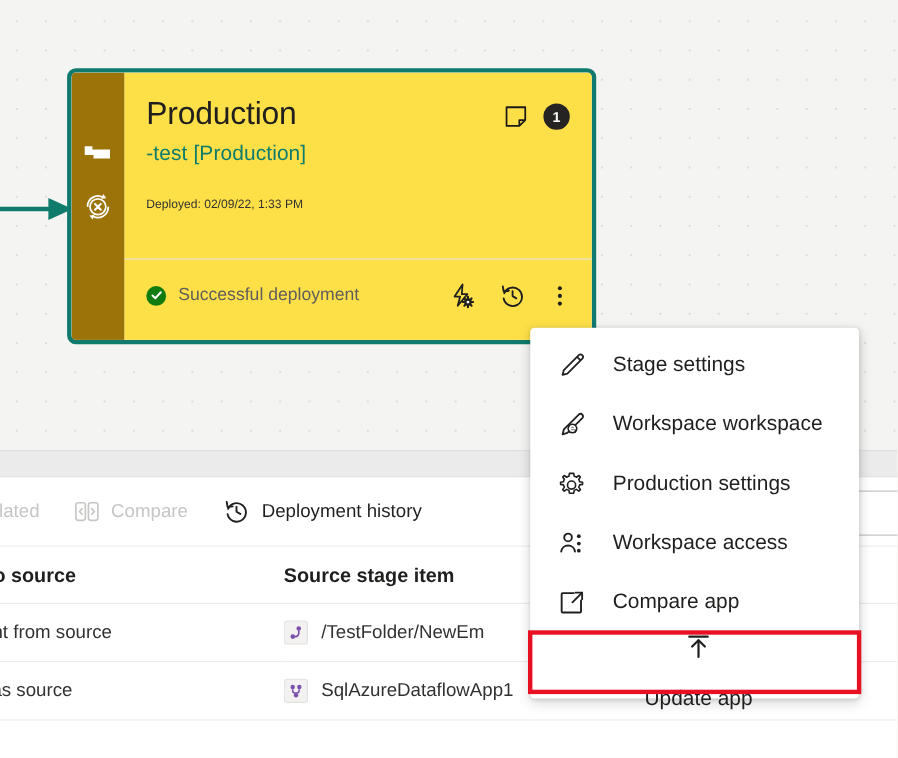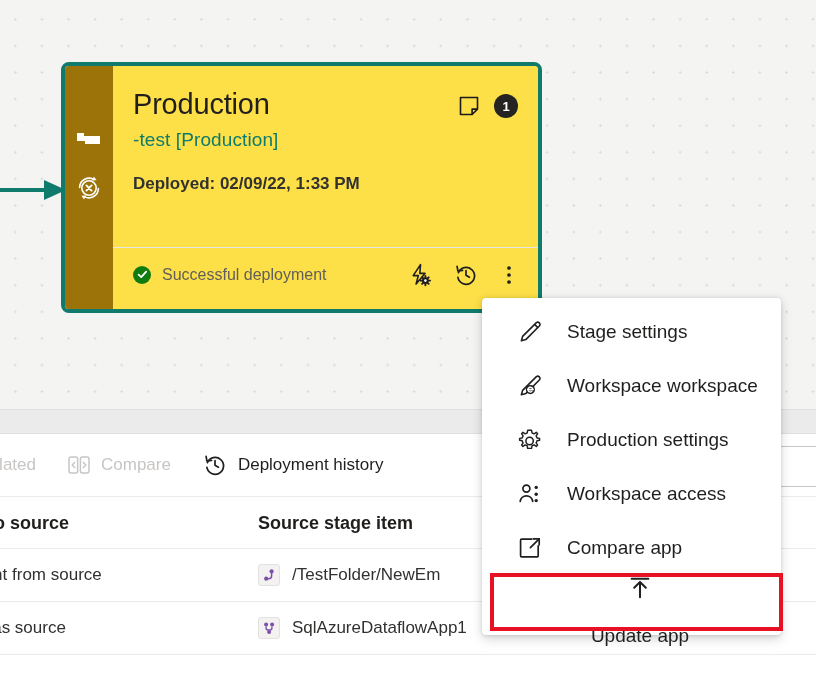--- a/index.html
+++ b/index.html
@@ -116,29 +116,28 @@
   }
 
   .card-subtitle {
     margin-top: 9px;
     font-size: 19px;
     color: #0f7b6c;
     letter-spacing: 0.1px;
   }
 
   .card-deployed {
-    margin-top: 23px;
-    font-size: 17px;
+    margin-top: 29px;
+    font-size: 11px;
     color: #323130;
-    font-weight: bold;
   }
 
   .card-footer {
     flex: 0 0 auto;
-    height: 62px;
+    height: 74px;
     border-top: 1px solid #e6e6e6;
     display: flex;
     align-items: center;
     padding: 0 14px 8px 20px;
   }
 
   .status {
     display: flex;
     align-items: center;
     gap: 11px;
@@ -306,21 +305,21 @@
 
   
   .context-menu {
     position: absolute;
     left: 482px;
     top: 298px;
     width: 299px;
     background: #ffffff;
     border-radius: 4px;
     box-shadow: 0 3.2px 12px rgba(0,0,0,0.16), 0 0.6px 3.6px rgba(0,0,0,0.12);
-    padding: 7px 0 6px 10px;
+    padding: 7px 0 6px 0;
     z-index: 40;
   }
 
   .menu-item {
     display: flex;
     align-items: center;
     gap: 24px;
     height: 54px;
     padding: 0 18px 0 25px;
     cursor: pointer;

